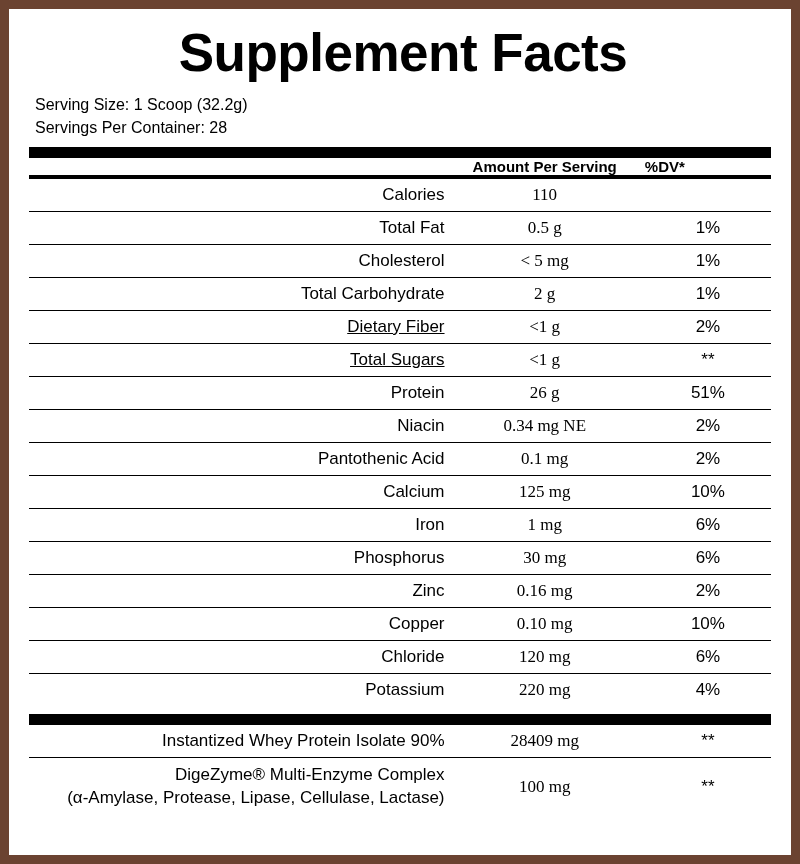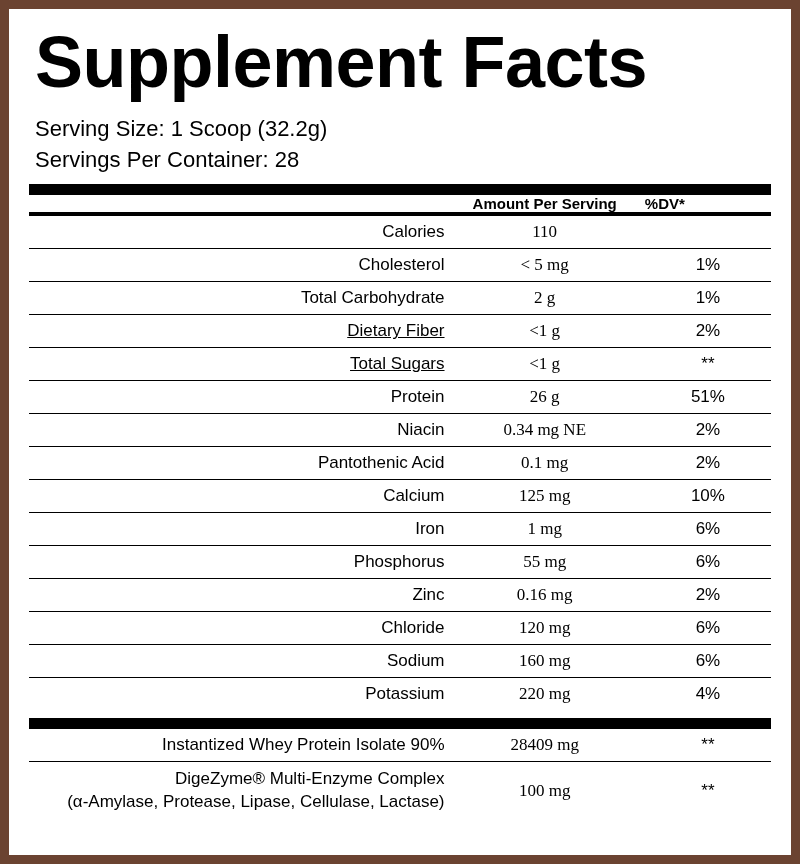--- a/index.html
+++ b/index.html
@@ -22,28 +22,29 @@
     background: #ffffff;
     padding: 10px 18px 8px 18px;
   }
   .inner {
     box-sizing: border-box;
     width: 100%;
     height: 100%;
     padding: 0 2px;
   }
   .title {
-    font-size: 72px;
+    font-size: 53px;
     font-weight: bold;
     letter-spacing: -0.5px;
     line-height: 1.05;
     margin: 6px 0 12px 6px;
+    text-align: center;
   }
   .serving-line {
-    font-size: 22px;
+    font-size: 16px;
     margin-left: 6px;
     line-height: 1.45;
   }
   .rule-thick {
     height: 11px;
     background: #000;
     margin: 8px 0 0 0;
   }
   .rule-med {
     height: 4px;
@@ -122,20 +123,25 @@
         <col class="col-amt">
         <col class="col-dv">
       </colgroup>
       <tbody>
         <tr>
           <td class="name">Calories</td>
           <td class="amt">110</td>
           <td class="dv"></td>
         </tr>
         <tr>
+          <td class="name">Total Fat</td>
+          <td class="amt">0.5 g</td>
+          <td class="dv">1%</td>
+        </tr>
+        <tr>
           <td class="name">Cholesterol</td>
           <td class="amt">&lt; 5 mg</td>
           <td class="dv">1%</td>
         </tr>
         <tr>
           <td class="name">Total Carbohydrate</td>
           <td class="amt">2 g</td>
           <td class="dv">1%</td>
         </tr>
         <tr>
@@ -168,36 +174,36 @@
           <td class="amt">125 mg</td>
           <td class="dv">10%</td>
         </tr>
         <tr>
           <td class="name">Iron</td>
           <td class="amt">1 mg</td>
           <td class="dv">6%</td>
         </tr>
         <tr>
           <td class="name">Phosphorus</td>
-          <td class="amt">55 mg</td>
+          <td class="amt">30 mg</td>
           <td class="dv">6%</td>
         </tr>
         <tr>
           <td class="name">Zinc</td>
           <td class="amt">0.16 mg</td>
           <td class="dv">2%</td>
         </tr>
         <tr>
+          <td class="name">Copper</td>
+          <td class="amt">0.10 mg</td>
+          <td class="dv">10%</td>
+        </tr>
+        <tr>
           <td class="name">Chloride</td>
           <td class="amt">120 mg</td>
-          <td class="dv">6%</td>
-        </tr>
-        <tr>
-          <td class="name">Sodium</td>
-          <td class="amt">160 mg</td>
           <td class="dv">6%</td>
         </tr>
         <tr class="no-line">
           <td class="name">Potassium</td>
           <td class="amt">220 mg</td>
           <td class="dv">4%</td>
         </tr>
       </tbody>
     </table>
 

